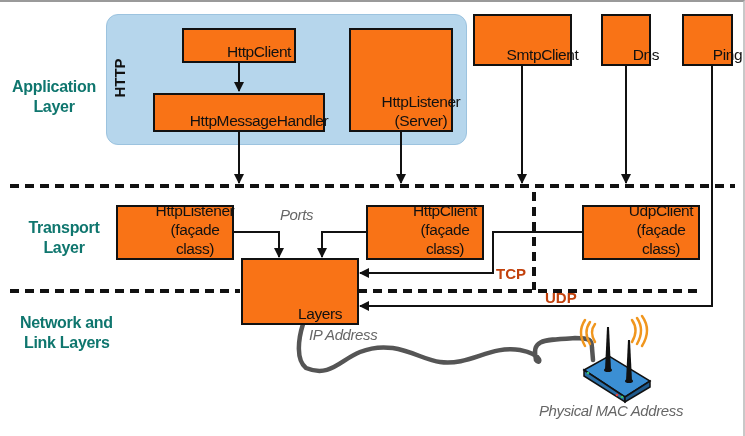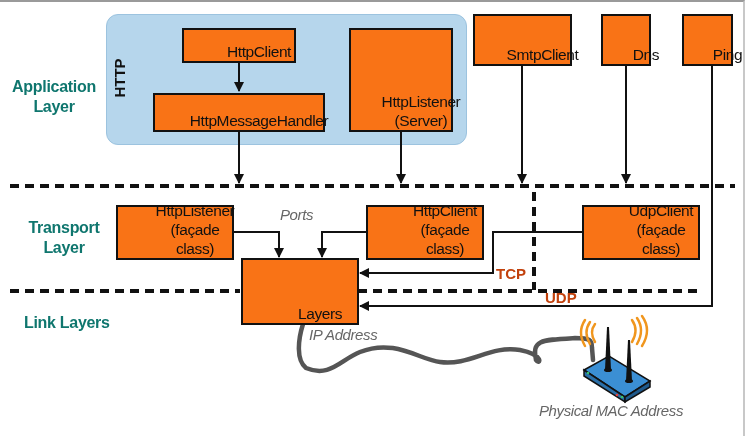--- a/index.html
+++ b/index.html
@@ -79,20 +79,21 @@
 
 <div class="layer-label" style="left:8px; top:77px; width:92px;">
   <div>Application</div>
   <div>Layer</div>
 </div>
 <div class="layer-label" style="left:20px; top:218px; width:88px;">
   <div>Transport</div>
   <div>Layer</div>
 </div>
 <div class="layer-label" style="left:12px; top:313px; width:110px; text-align:left;">
+  <div style="padding-left:8px;">Network and</div>
   <div style="padding-left:12px;">Link Layers</div>
 </div>
 
 <div class="box" style="left:182px; top:28px; width:114px; height:35px;">
   <span>HttpClient</span>
 </div>
 <div class="box" style="left:153px; top:93px; width:172px; height:39px;">
   <span>HttpMessageHandler</span>
 </div>
 <div class="box" style="left:349px; top:28px; width:104px; height:104px;">

